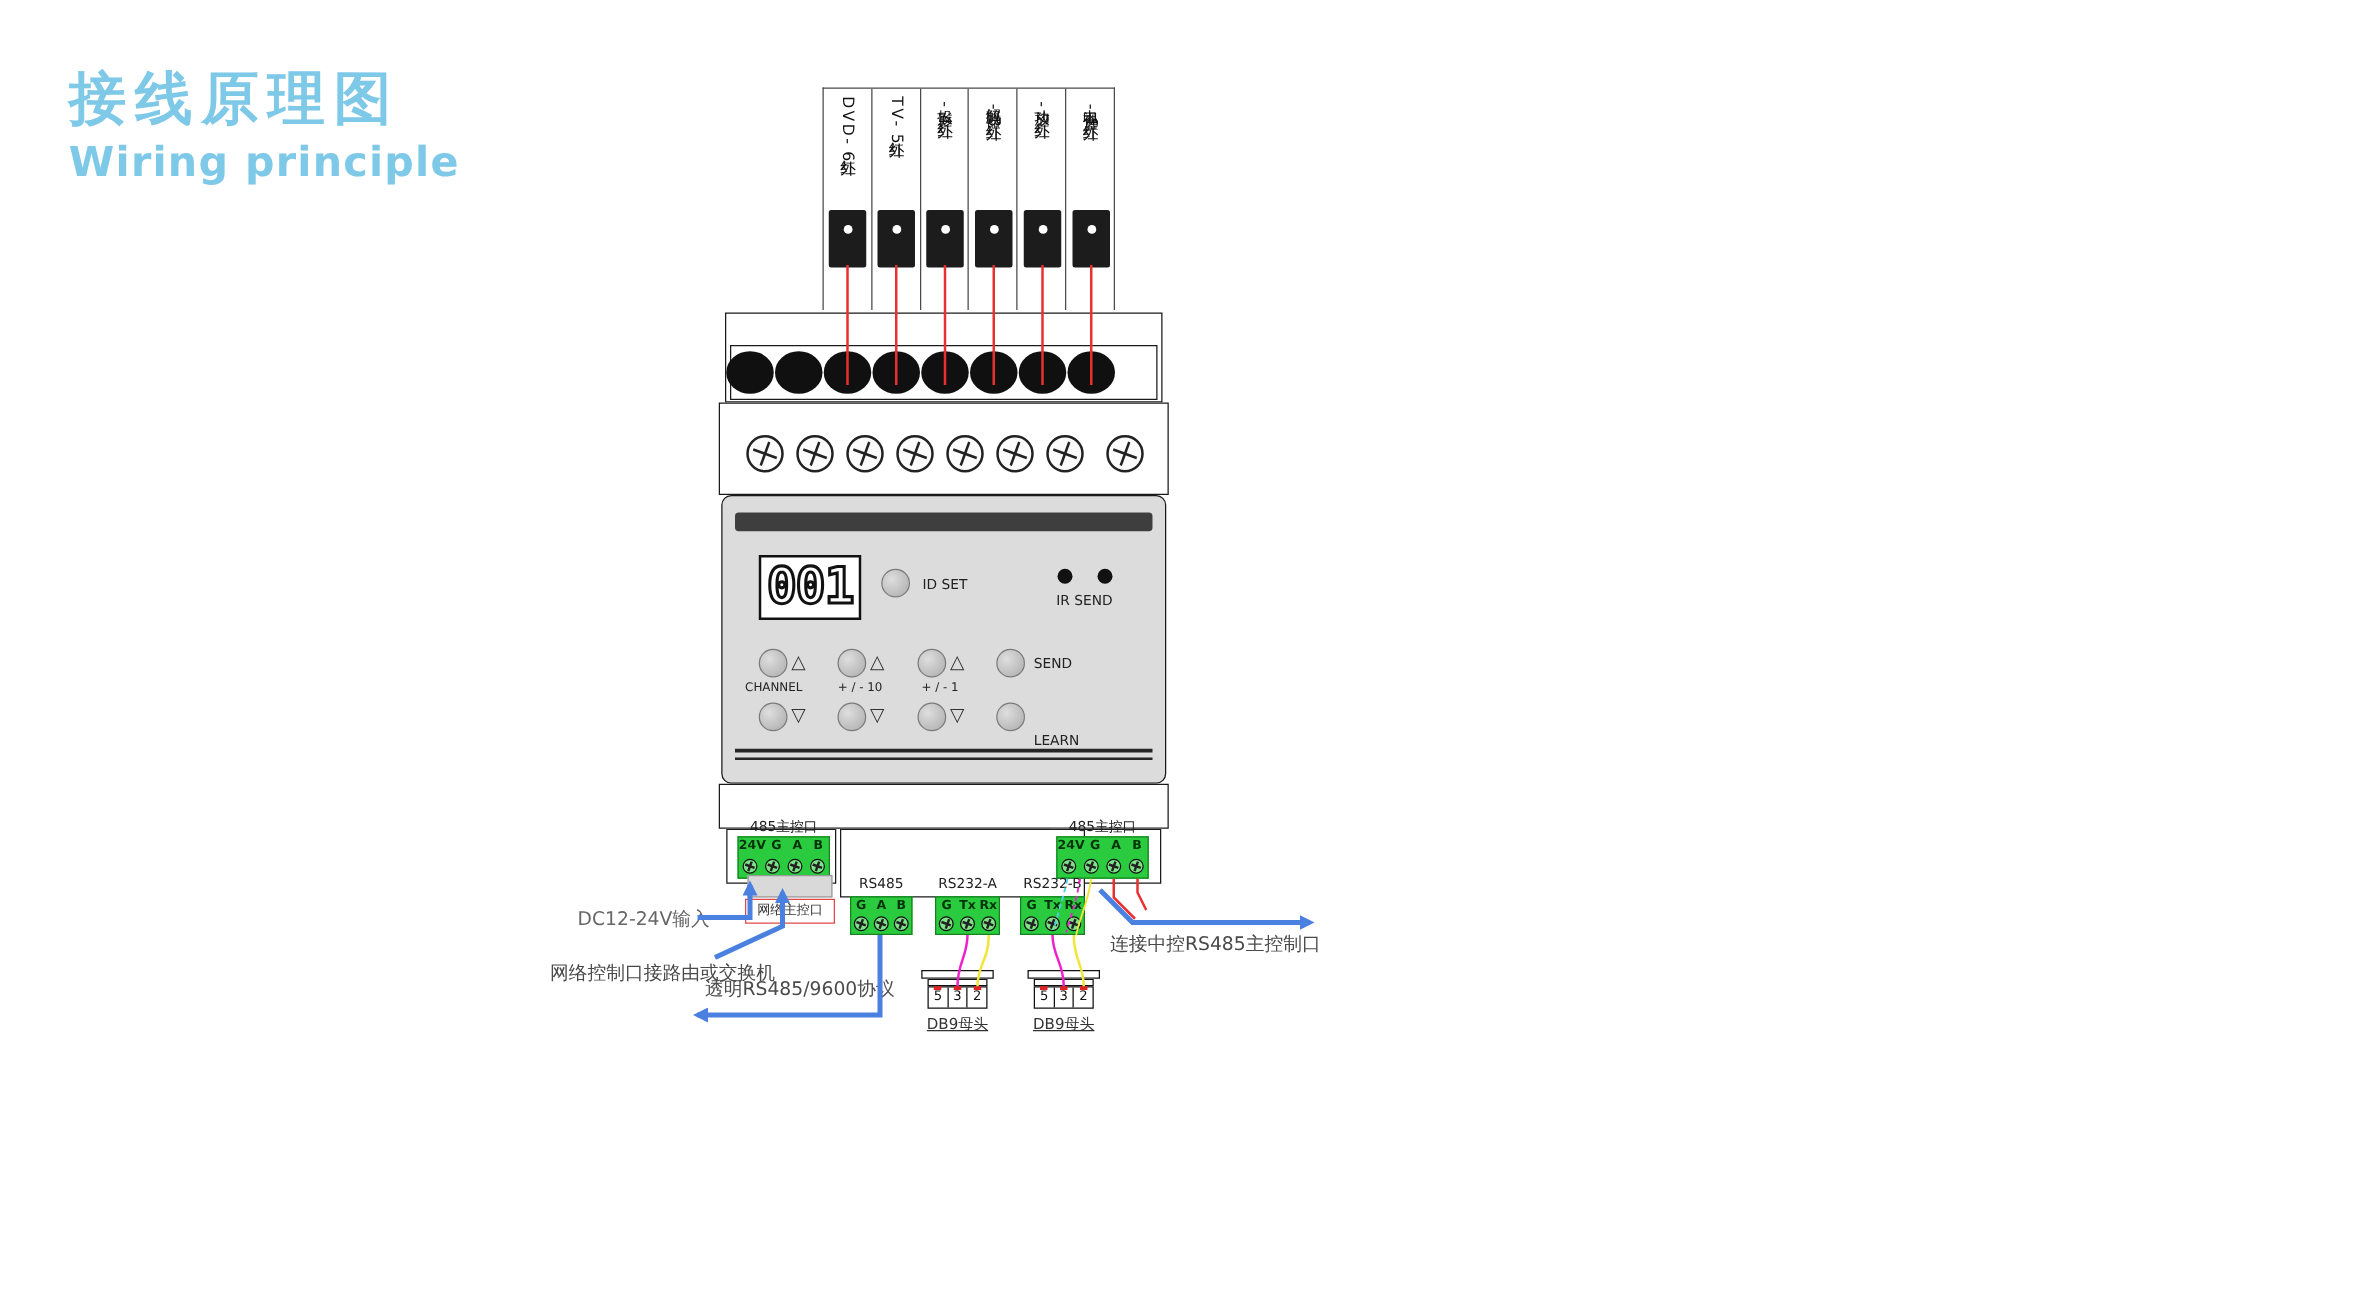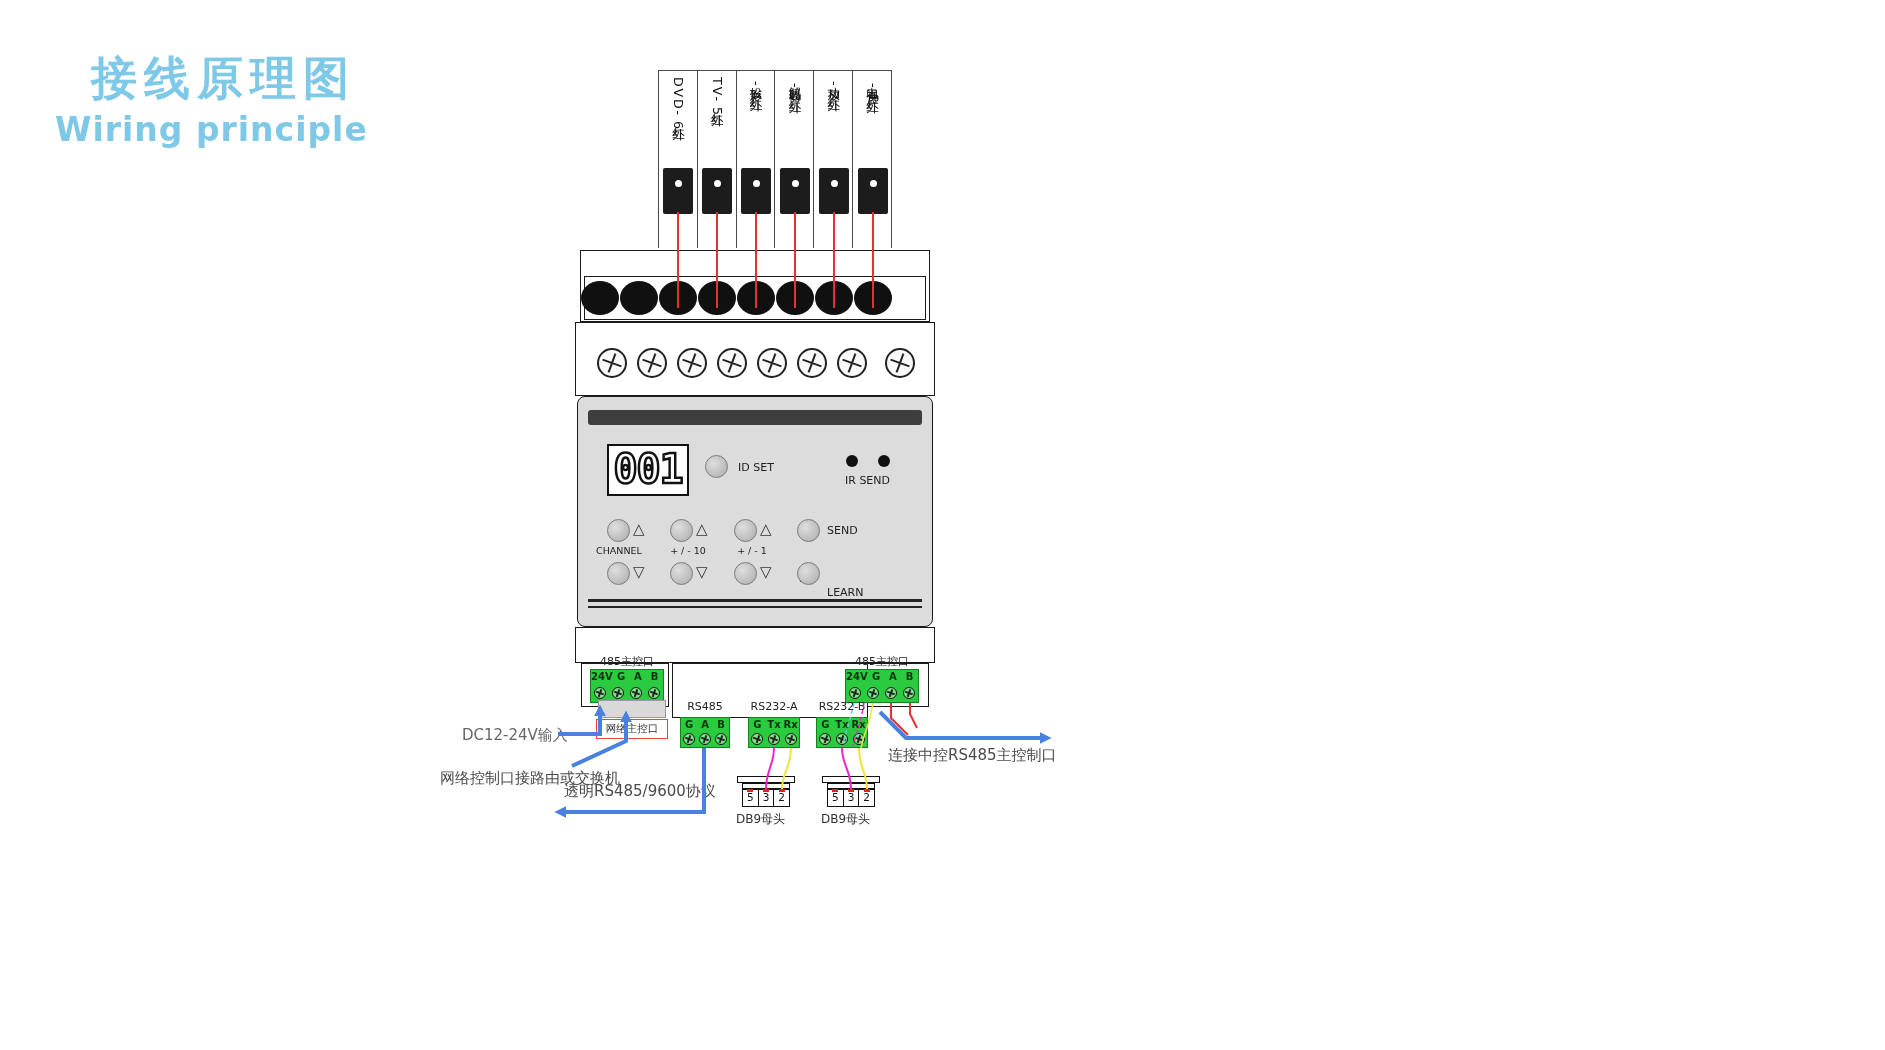--- a/index.html
+++ b/index.html
@@ -40,30 +40,30 @@
   .tbs::before{content:"";position:absolute;left:1px;right:1px;top:50%;height:1.5px;margin-top:-0.75px;background:#222;transform:rotate(20deg);}
   .tbs::after{content:"";position:absolute;top:1px;bottom:1px;left:50%;width:1.5px;margin-left:-0.75px;background:#222;transform:rotate(20deg);}
   .port-label{position:absolute;font-size:11px;color:#222;text-align:center;white-space:nowrap;}
   .net-port{position:absolute;background:#D9D9D9;border:1px solid #9a9a9a;}
   .net-label{position:absolute;border:1.5px solid #E04848;background:#fff;font-size:10.5px;color:#333;text-align:center;line-height:17px;}
   .db9-bar{position:absolute;background:#fff;border:1.5px solid #111;}
   .db9-pins{position:absolute;display:flex;background:#fff;border:1.5px solid #111;}
   .db9-pin{flex:1;text-align:center;font-size:10.5px;line-height:15px;color:#111;border-right:1.5px solid #111;position:relative;}
   .db9-pin:last-child{border-right:none;}
   .db9-pin::before{content:"";position:absolute;top:-1px;left:50%;width:6px;height:3px;margin-left:-3px;background:#E22222;}
-  .db9-label{position:absolute;font-size:12px;color:#333;white-space:nowrap;}
+  .db9-label{position:absolute;font-size:12px;color:#333;text-align:center;white-space:nowrap;text-decoration:underline;}
   .anno{position:absolute;font-size:15px;color:#4a4a4a;white-space:nowrap;}
   svg.overlay{position:absolute;left:0;top:0;pointer-events:none;}
 </style>
 </head>
 <body>
 
 <div id="canvas">
 
-  <div class="abs title-zh" style="left:55px;top:48px;margin-left:36px;">接线原理图</div>
+  <div class="abs title-zh" style="left:55px;top:48px;">接线原理图</div>
   <div class="abs title-en" style="left:55px;top:110px;">Wiring principle</div>
 
   <div class="abs ir-frame" style="left:658px;top:70px;width:234px;height:178px;">
     <div class="ir-col">
         <span class="ir-vtext">DVD-红外6</span>
       </div>
     <div class="ir-col">
         <span class="ir-vtext">TV-红外5</span>
       </div>
     <div class="ir-col">

